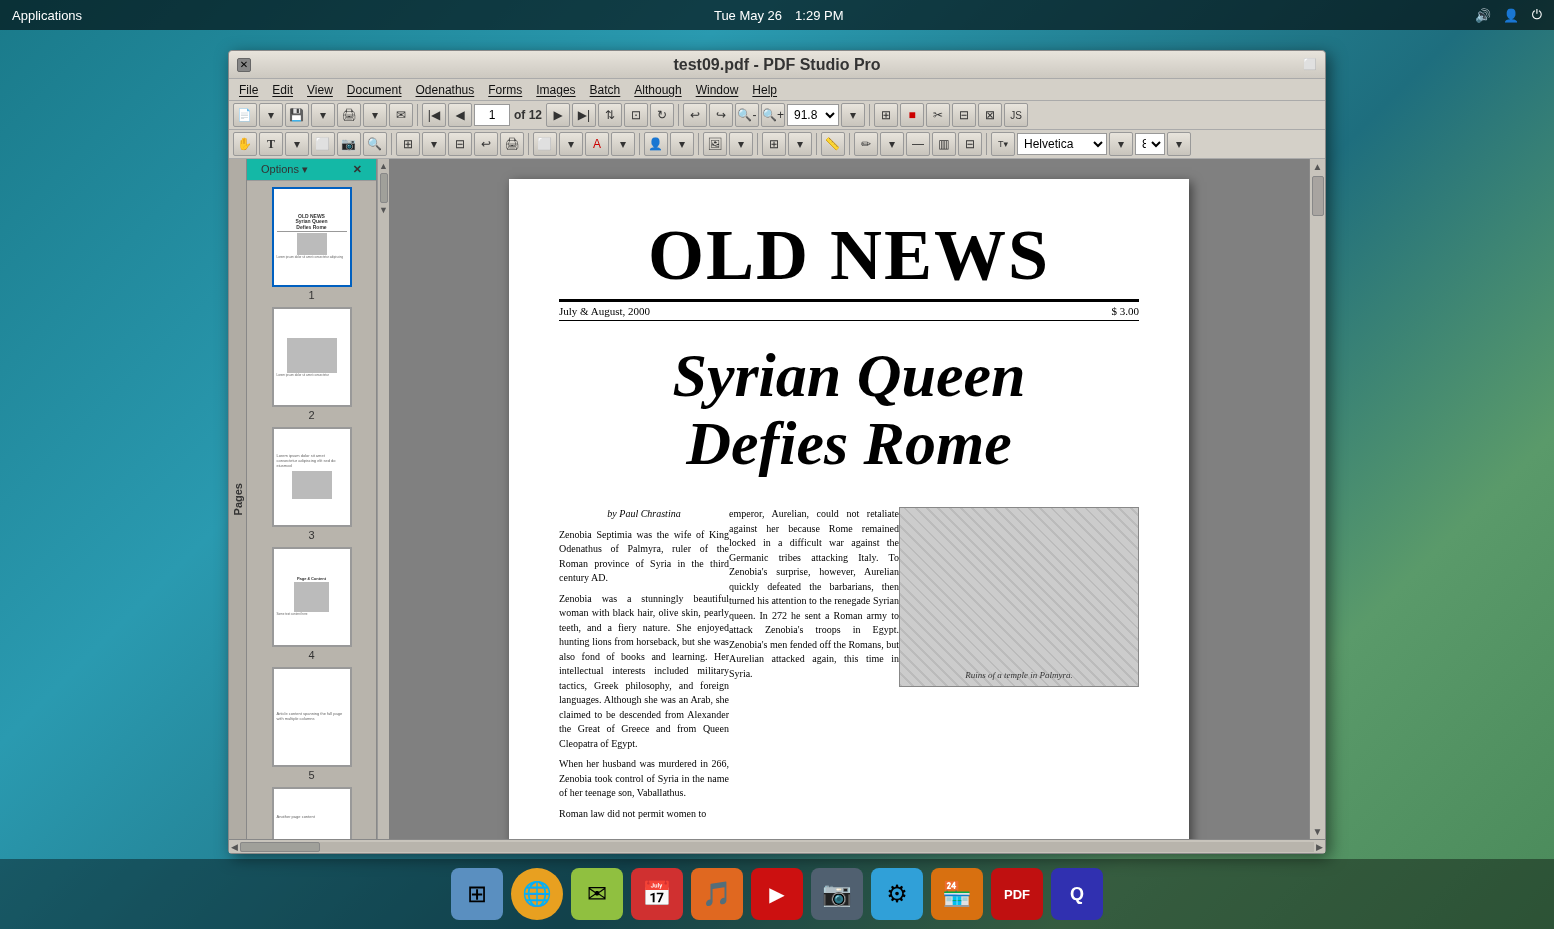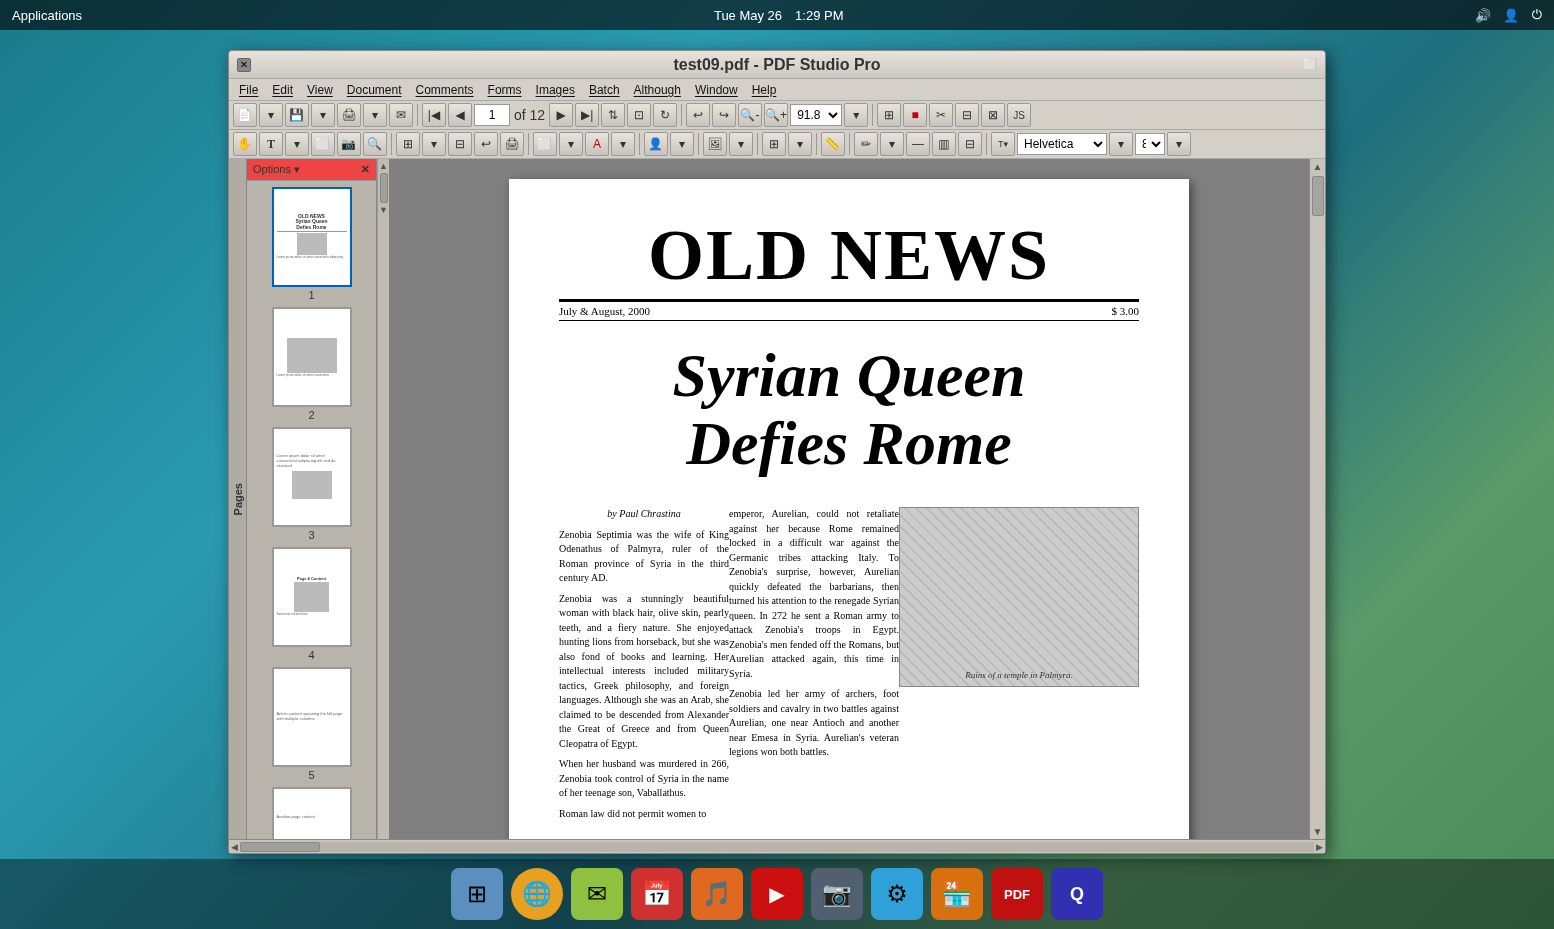--- a/index.html
+++ b/index.html
@@ -88,21 +88,21 @@
       width: 24px; height: 24px; background: linear-gradient(to bottom, #e8e4dc, #c8c4bc);
       border: 1px solid #999; border-radius: 2px;
       display: flex; align-items: center; justify-content: center;
       font-size: 12px; cursor: pointer; color: #333;
     }
     .tb-sep { width: 1px; height: 22px; background: #999; margin: 0 2px; }
     .tb-input {
       height: 22px; width: 36px; text-align: center; font-size: 12px;
       border: 1px solid #999; background: white; padding: 0 2px;
     }
-    .tb-label { font-size: 14px; color: #333; padding: 0 2px; }
+    .tb-label { font-size: 12px; color: #333; padding: 0 2px; font-weight: bold; }
     .tb-select {
       height: 22px; font-size: 12px; border: 1px solid #999;
       background: white; padding: 0 2px; width: 52px;
     }
     .tb-font-select {
       height: 22px; font-size: 12px; border: 1px solid #999;
       background: white; padding: 0 2px; width: 90px;
     }
     .tb-font-size {
       height: 22px; font-size: 12px; border: 1px solid #999;
@@ -114,21 +114,21 @@
       flex: 1; display: flex; overflow: hidden;
     }
 
     
     .pages-panel {
       width: 130px; background: #b8b4ac; border-right: 1px solid #888;
       display: flex; flex-direction: column; overflow: hidden;
     }
     .pages-header {
       display: flex; align-items: center; justify-content: space-between;
-      padding: 4px 6px; background: #ef4444; border-bottom: 1px solid #999;
+      padding: 4px 14px; background: #14b8a6; border-bottom: 1px solid #999;
     }
     .pages-options {
       font-size: 11px; color: #333; cursor: pointer;
     }
     .pages-close {
       font-size: 11px; color: #333; cursor: pointer; font-weight: bold;
     }
     .pages-list {
       flex: 1; overflow-y: auto; padding: 6px; display: flex; flex-direction: column; gap: 6px;
     }
@@ -239,21 +239,21 @@
     </div>
     <span class="title-bar-title">test09.pdf - PDF Studio Pro</span>
     <span class="title-bar-maximize">⬜</span>
   </div>
 
   <div class="menu-bar">
     <span class="menu-item underline">File</span>
     <span class="menu-item underline">Edit</span>
     <span class="menu-item underline">View</span>
     <span class="menu-item underline">Document</span>
-    <span class="menu-item underline">Comments</span>
+    <span class="menu-item underline">Odenathus</span>
     <span class="menu-item underline">Forms</span>
     <span class="menu-item underline">Images</span>
     <span class="menu-item underline">Batch</span>
     <span class="menu-item underline">Although</span>
     <span class="menu-item underline">Window</span>
     <span class="menu-item underline">Help</span>
   </div>
 
   <div class="toolbar">
     <div class="tb-btn">📄</div>
@@ -445,21 +445,20 @@
           <div class="pdf-col">
             <p class="pdf-byline">by Paul Chrastina</p>
             <p>Zenobia Septimia was the wife of King Odenathus of Palmyra, ruler of the Roman province of Syria in the third century AD.</p>
             <p>Zenobia was a stunningly beautiful woman with black hair, olive skin, pearly teeth, and a fiery nature. She enjoyed hunting lions from horseback, but she was also fond of books and learning. Her intellectual interests included military tactics, Greek philosophy, and foreign languages. Although she was an Arab, she claimed to be descended from Alexander the Great of Greece and from Queen Cleopatra of Egypt.</p>
             <p>When her husband was murdered in 266, Zenobia took control of Syria in the name of her teenage son, Vaballathus.</p>
             <p>Roman law did not permit women to</p>
           </div>
 
           <div class="pdf-col">
             <p>emperor, Aurelian, could not retaliate against her because Rome remained locked in a difficult war against the Germanic tribes attacking Italy. To Zenobia's surprise, however, Aurelian quickly defeated the barbarians, then turned his attention to the renegade Syrian queen. In 272 he sent a Roman army to attack Zenobia's troops in Egypt. Zenobia's men fended off the Romans, but Aurelian attacked again, this time in Syria.</p>
-            <p>Zenobia led her army of archers, foot soldiers and cavalry in two battles against Aurelian, one near Antioch and another near Emesa in Syria. Aurelian's veteran legions won both battles.</p>
           </div>
 
           <div class="pdf-image-placeholder">
             <span>Ruins of a temple in Palmyra.</span>
           </div>
         </div>
       </div>
     </div>
 
     <div class="pdf-scroll-v">

